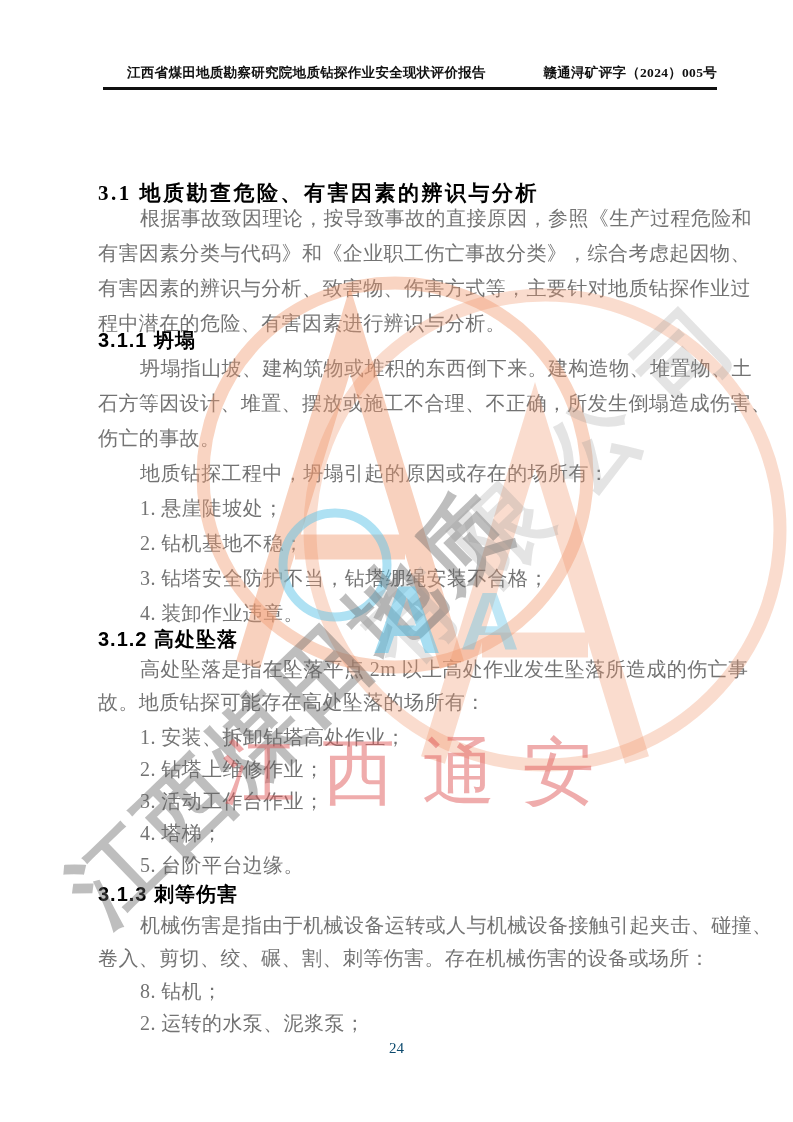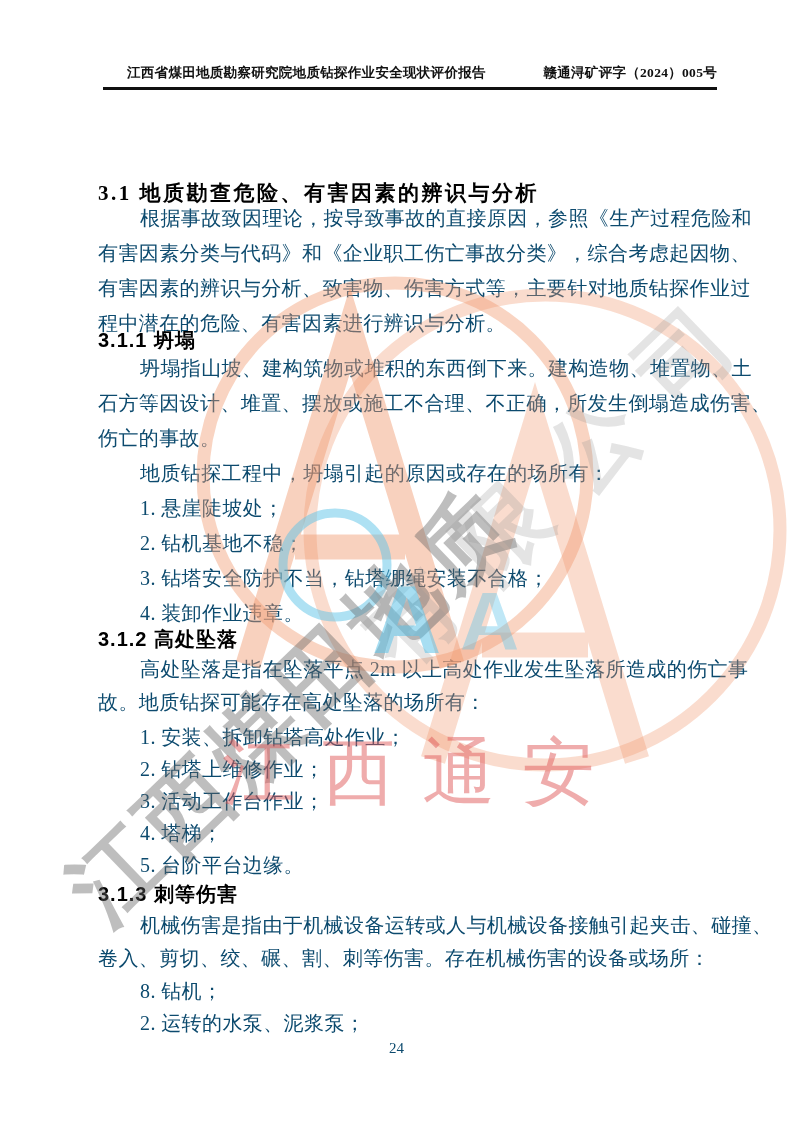--- a/index.html
+++ b/index.html
@@ -14,21 +14,21 @@
     font-family:"Liberation Serif",serif;
   }
   #header-left{left:127px;}
   #header-right{right:76px;}
   #header-rule{
     position:absolute;left:103px;top:87px;width:614px;height:3px;
     background:#101010;
   }
   
   .ln{
-    position:absolute;left:98px;font-size:20px;color:#0c4a6e;
+    position:absolute;left:98px;font-size:20px;color:#737373;
     white-space:nowrap;letter-spacing:0.4px;z-index:2;
     font-family:"Liberation Serif",serif;line-height:1;
   }
   .ind{left:140px;}
   .h1{
     font-family:"Liberation Sans",sans-serif;font-weight:bold;
     font-size:25px;letter-spacing:2px;color:#000;
   }
   .h2{
     font-weight:bold;font-size:21px;letter-spacing:2.5px;color:#000;margin-top:9px;

